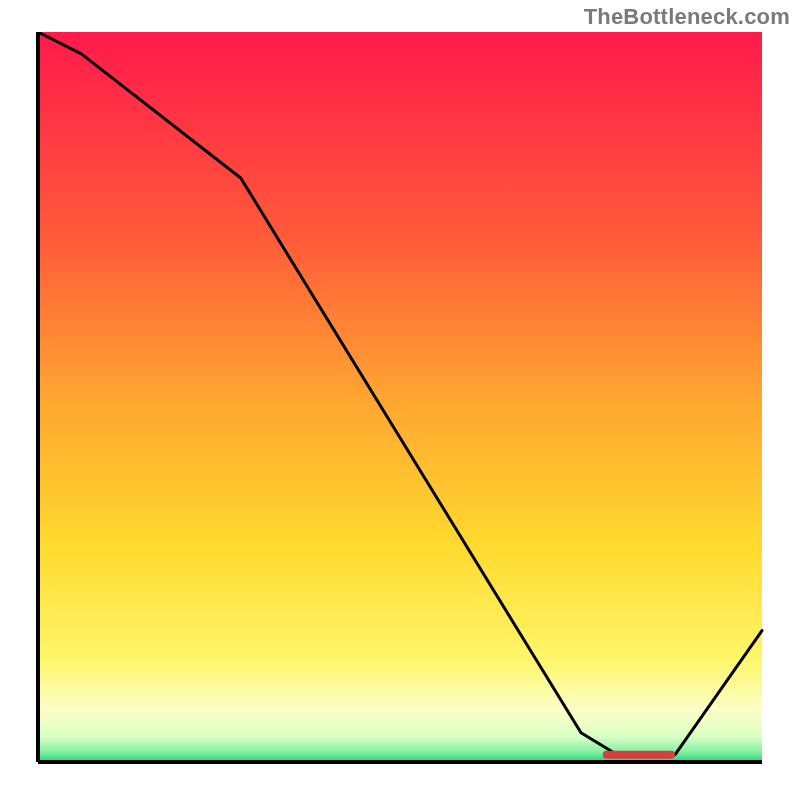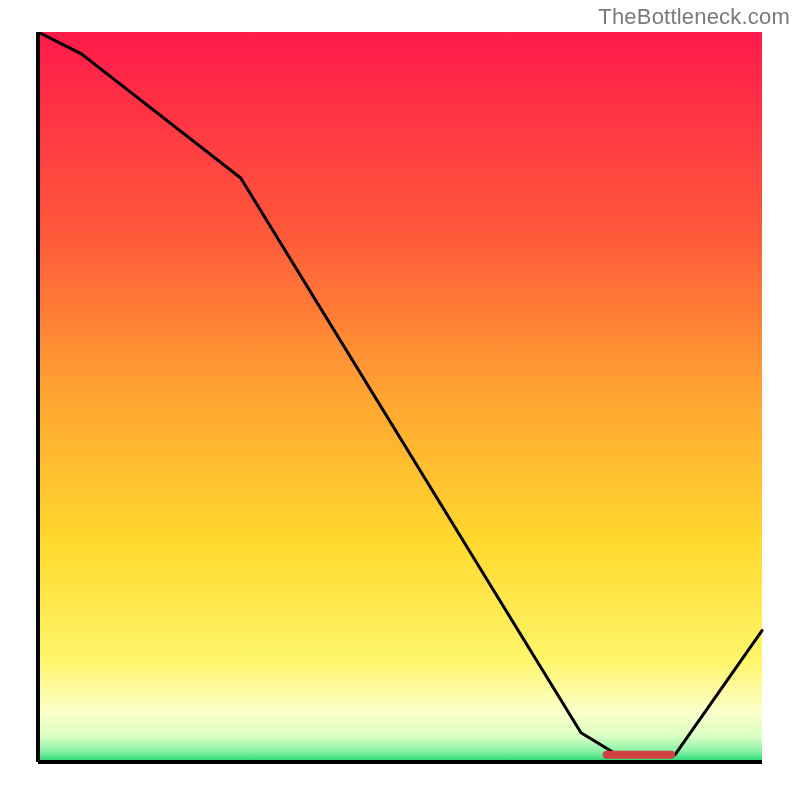--- a/index.html
+++ b/index.html
@@ -13,21 +13,21 @@
   .wrap {
     position: relative;
     width: 800px;
     height: 800px;
   }
   .watermark {
     position: absolute;
     top: 4px;
     right: 10px;
     font-size: 22px;
-    font-weight: 400;
+    font-weight: 700;
     color: #7a7a7a;
     letter-spacing: 0.2px;
   }
   .plot {
     position: absolute;
     left: 32px;
     top: 32px;
     width: 736px;
     height: 736px;
   }

